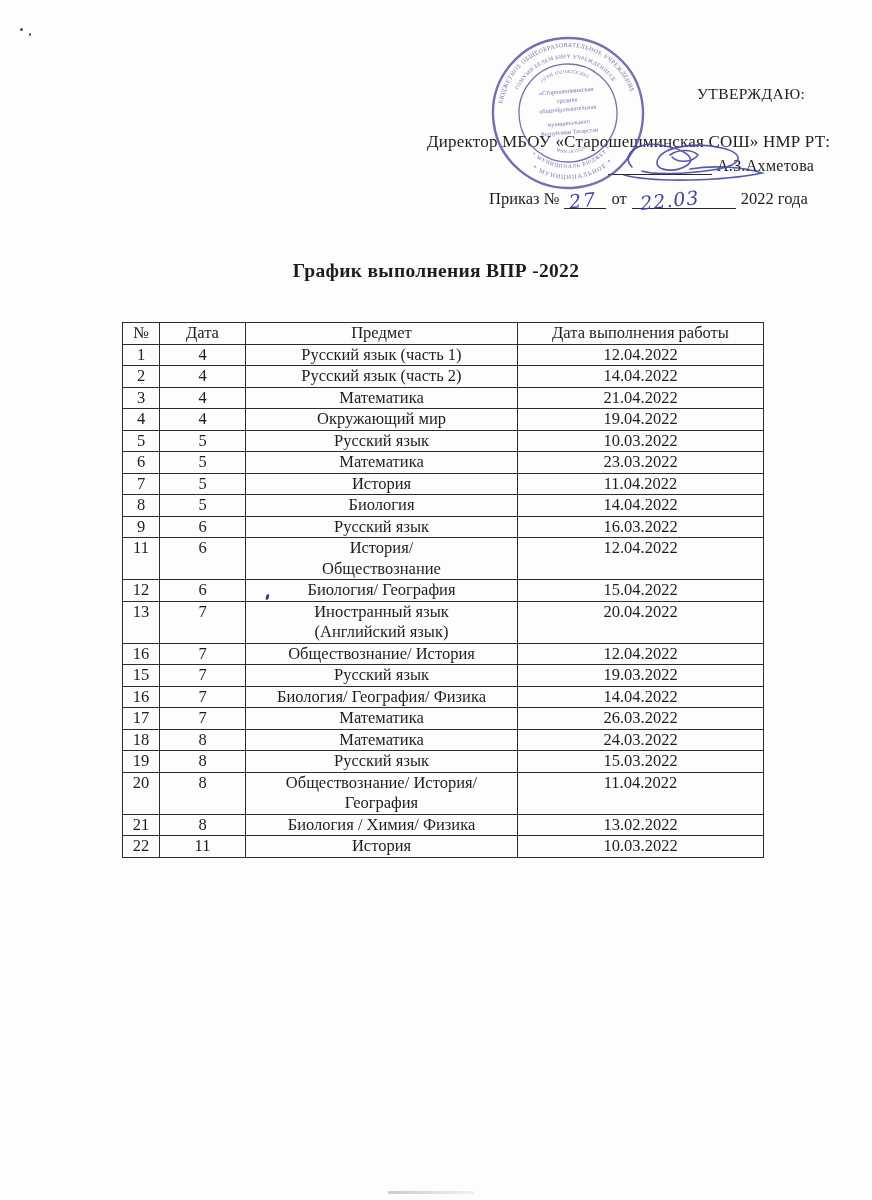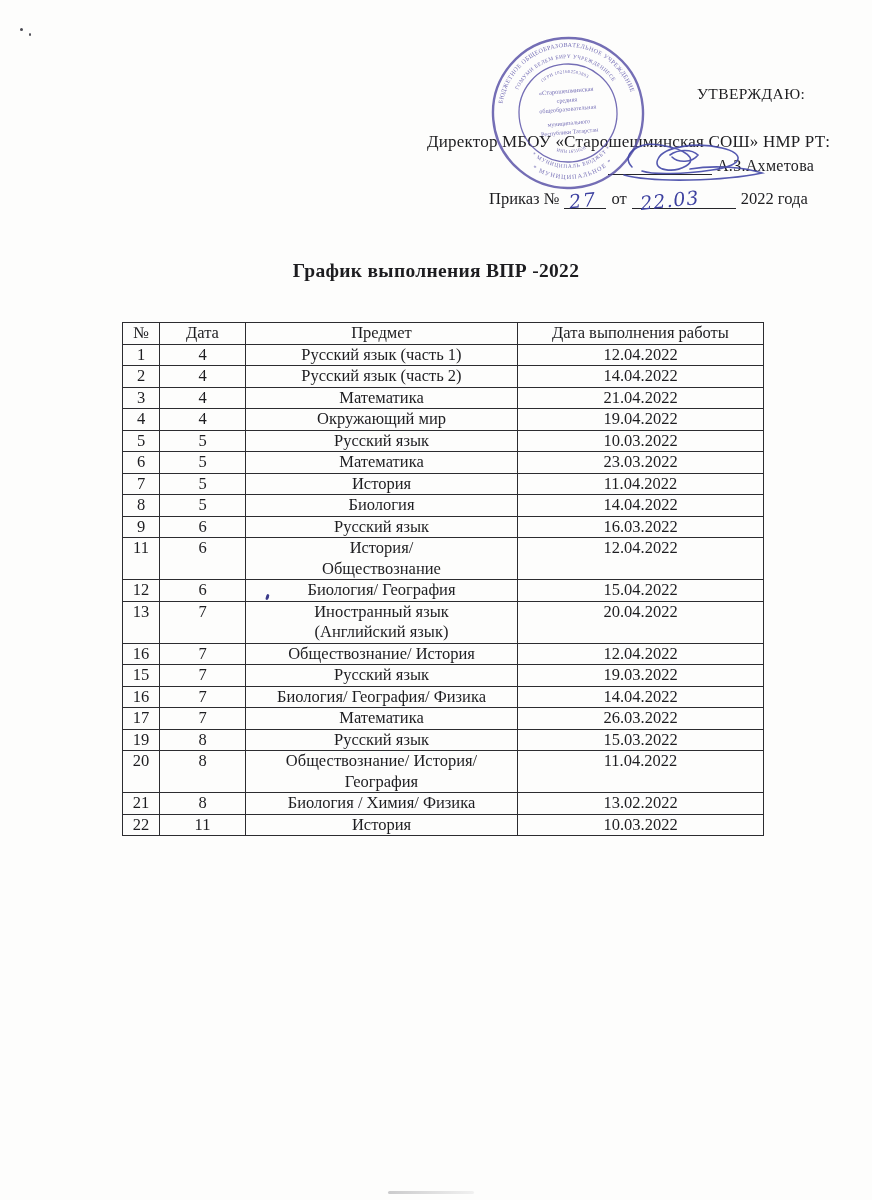--- a/index.html
+++ b/index.html
@@ -261,20 +261,26 @@
           <td class="cell-date">14.04.2022</td>
         </tr>
 
         <tr>
           <td class="cell-num">17</td>
           <td class="cell-grade">7</td>
           <td class="cell-subject">Математика</td>
           <td class="cell-date">26.03.2022</td>
         </tr>
 
+        <tr>
+          <td class="cell-num">18</td>
+          <td class="cell-grade">8</td>
+          <td class="cell-subject">Математика</td>
+          <td class="cell-date">24.03.2022</td>
+        </tr>
 
         <tr>
           <td class="cell-num">19</td>
           <td class="cell-grade">8</td>
           <td class="cell-subject">Русский язык</td>
           <td class="cell-date">15.03.2022</td>
         </tr>
 
         <tr>
           <td class="cell-num">20</td>

